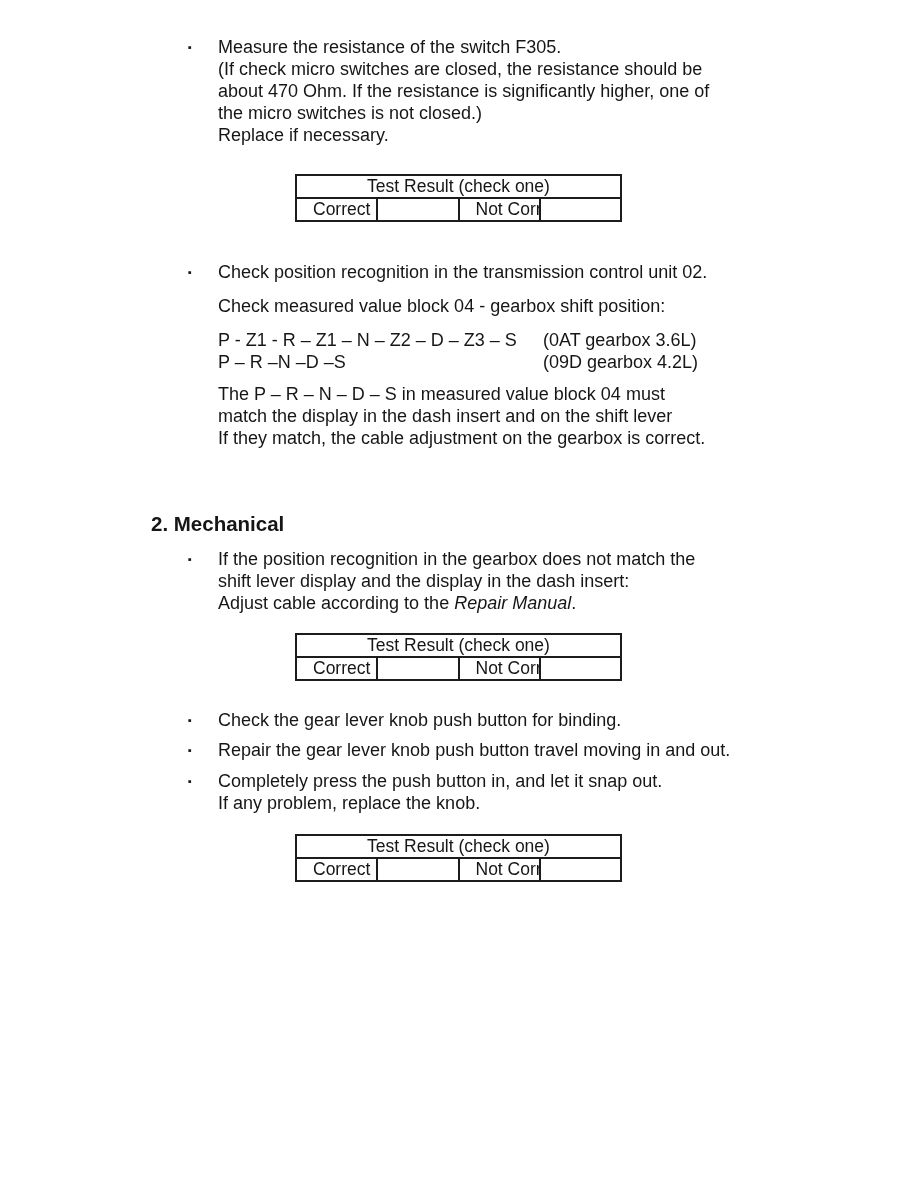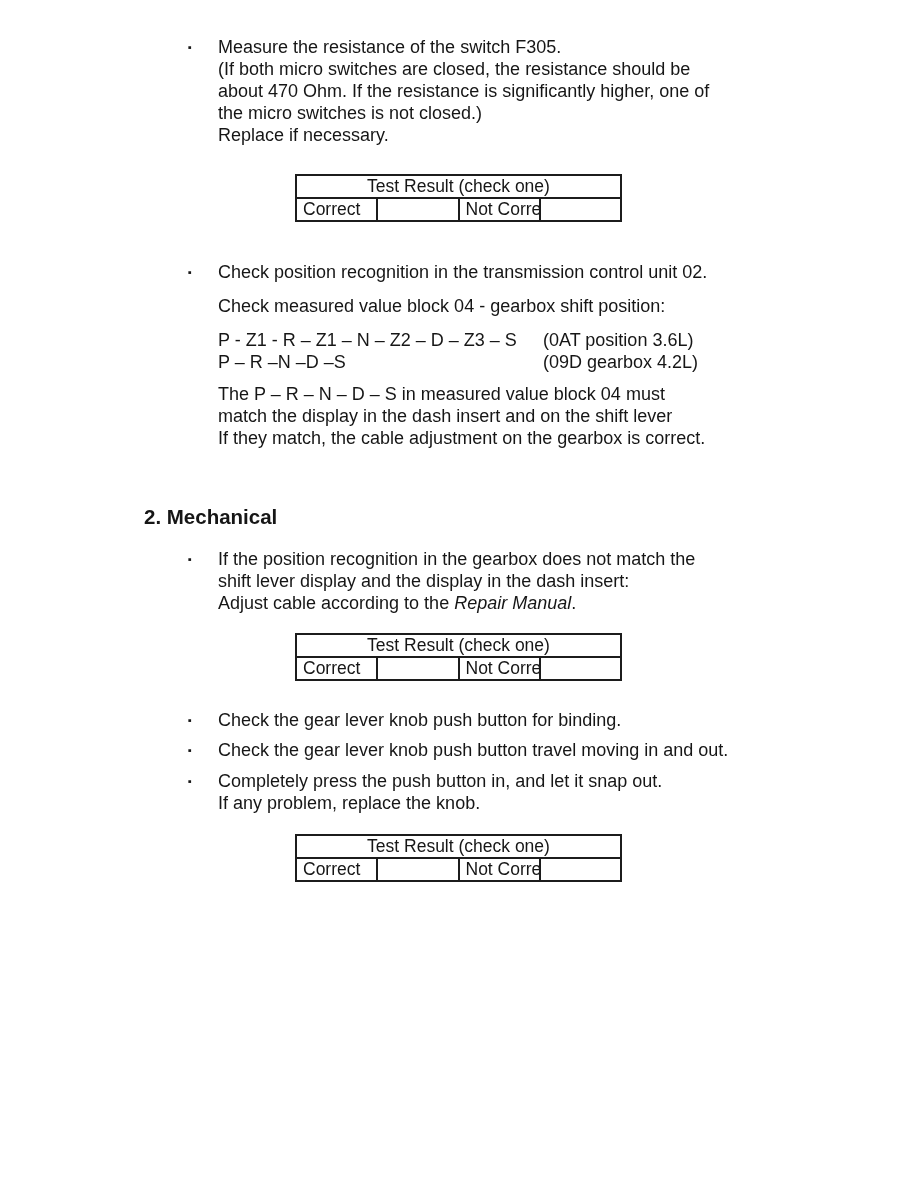--- a/index.html
+++ b/index.html
@@ -47,21 +47,21 @@
 
   .gear-row { white-space: nowrap; }
   .gear-seq {
     display: inline-block;
     width: 325px;
   }
 
   
   .heading {
     left: 140px;
-    margin: 4px;
+    margin: 11px;
     font-size: 20.5px;
     font-weight: bold;
     line-height: 24px;
     white-space: nowrap;
   }
 
   
   table.result-table {
     left: 295px;
     width: 327px;
@@ -72,41 +72,41 @@
   table.result-table td {
     border: 2px solid #1c1c1c;
     height: 21px;
     padding: 0;
     overflow: hidden;
   }
   table.result-table td.th {
     text-align: center;
   }
   table.result-table td.label {
-    padding-left: 6px;
+    padding-left: 16px;
     text-align: left;
     white-space: nowrap;
   }
   td.w1 { width: 25%; }
   td.w2 { width: 17%; }
   td.w3 { width: 38%; }
   td.w4 { width: 20%; }
 
   i { font-style: italic; }
 </style>
 </head>
 <body>
 
 <div class="page">
 
   <div class="block bullet-item" style="top:36px">
     <span class="bullet-marker">▪</span>
     <div class="bullet-text">
       <div class="line">Measure the resistance of the switch F305.</div>
-      <div class="line">(If both micro switches are closed, the resistance should be</div>
+      <div class="line">(If check micro switches are closed, the resistance should be</div>
       <div class="line">about 470 Ohm. If the resistance is significantly higher, one of</div>
       <div class="line">the micro switches is not closed.)</div>
       <div class="line">Replace if necessary.</div>
     </div>
   </div>
 
   <table class="block result-table" style="top:174px">
     <tbody>
         <tr>
       <td class="th" colspan="4">Test Result (check one)</td>
@@ -119,21 +119,21 @@
     </tr>
   </tbody>
     </table>
 
   <div class="block bullet-item" style="top:261px">
     <span class="bullet-marker">▪</span>
     <div class="bullet-text">
       <div class="line">Check position recognition in the transmission control unit 02.</div>
       <div class="line para-gap-8">Check measured value block 04 - gearbox shift position:</div>
       <div class="gear-row para-gap-8">
-        <span class="gear-seq">P - Z1 - R – Z1 – N – Z2 – D – Z3 – S</span><span>(0AT position 3.6L)</span>
+        <span class="gear-seq">P - Z1 - R – Z1 – N – Z2 – D – Z3 – S</span><span>(0AT gearbox 3.6L)</span>
       </div>
       <div class="gear-row">
         <span class="gear-seq">P – R –N –D –S</span><span>(09D gearbox 4.2L)</span>
       </div>
       <div class="para-gap-10">
         <div class="line">The P – R – N – D – S in measured value block 04 must</div>
         <div class="line">match the display in the dash insert and on the shift lever</div>
         <div class="line">If they match, the cable adjustment on the gearbox is correct.</div>
       </div>
     </div>
@@ -167,21 +167,21 @@
   <div class="block bullet-item" style="top:709px">
     <span class="bullet-marker">▪</span>
     <div class="bullet-text">
       <div class="line">Check the gear lever knob push button for binding.</div>
     </div>
   </div>
 
   <div class="block bullet-item" style="top:739px">
     <span class="bullet-marker">▪</span>
     <div class="bullet-text">
-      <div class="line">Check the gear lever knob push button travel moving in and out.</div>
+      <div class="line">Repair the gear lever knob push button travel moving in and out.</div>
     </div>
   </div>
 
   <div class="block bullet-item" style="top:770px">
     <span class="bullet-marker">▪</span>
     <div class="bullet-text">
       <div class="line">Completely press the push button in, and let it snap out.</div>
       <div class="line">If any problem, replace the knob.</div>
     </div>
   </div>

